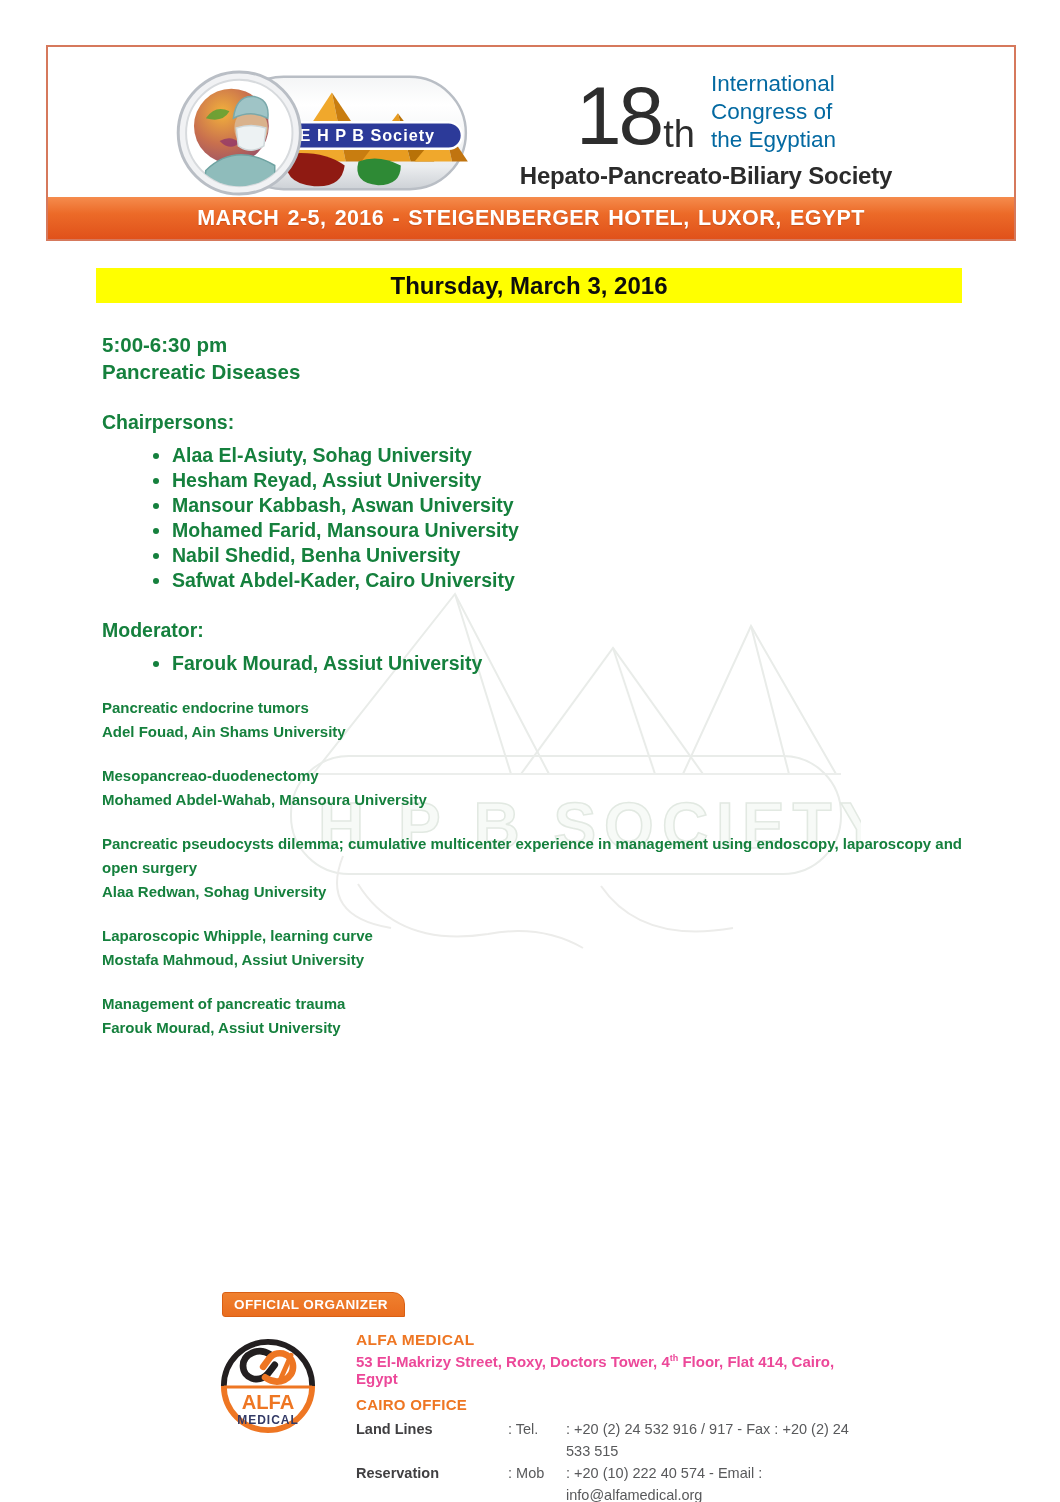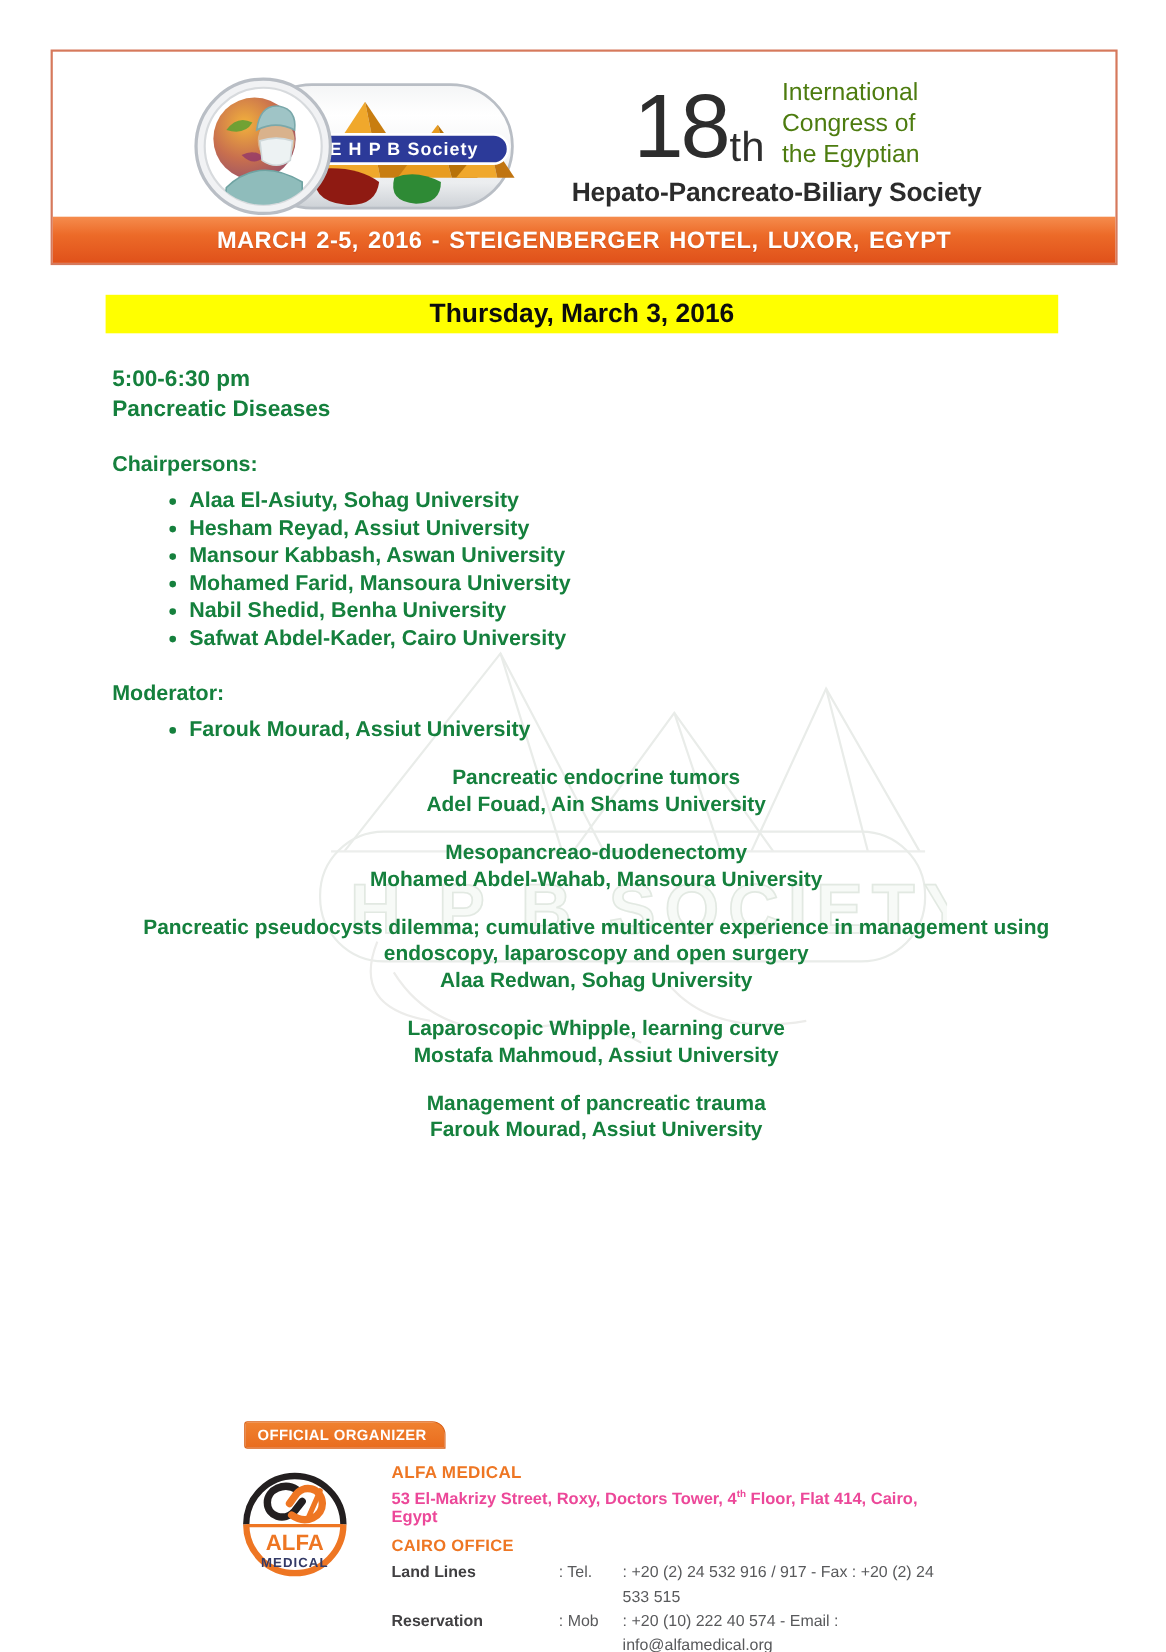--- a/index.html
+++ b/index.html
@@ -69,21 +69,21 @@
     font-size: 38px;
     line-height: 40px;
     color: #2d2d2d;
     margin-top: 4px;
     margin-left: 2px;
   }
   .congress-lines {
     margin-left: 16px;
     font-size: 22.5px;
     line-height: 28px;
-    color: #4d7c0f;
+    color: #0369a1;
     padding-top: 2px;
   }
   .congress-society {
     margin-top: 8px;
     text-align: center;
     font-size: 24px;
     font-weight: bold;
     color: #2b2b2b;
     letter-spacing: -0.2px;
   }
@@ -144,23 +144,22 @@
     padding-left: 70px;
     list-style: disc;
   }
   ul.people-list li {
     font-size: 19.5px;
     line-height: 25px;
   }
   .talks { margin-top: 14px; }
   .talk { margin-top: 20px; }
   .talk-title, .talk-speaker {
-    font-size: 19px;
+    font-size: 15px;
     line-height: 24px;
-    text-align: center;
   }
 
   
   .footer {
     position: absolute;
     left: 222px;
     top: 1292px;
     width: 630px;
     z-index: 1;
   }

